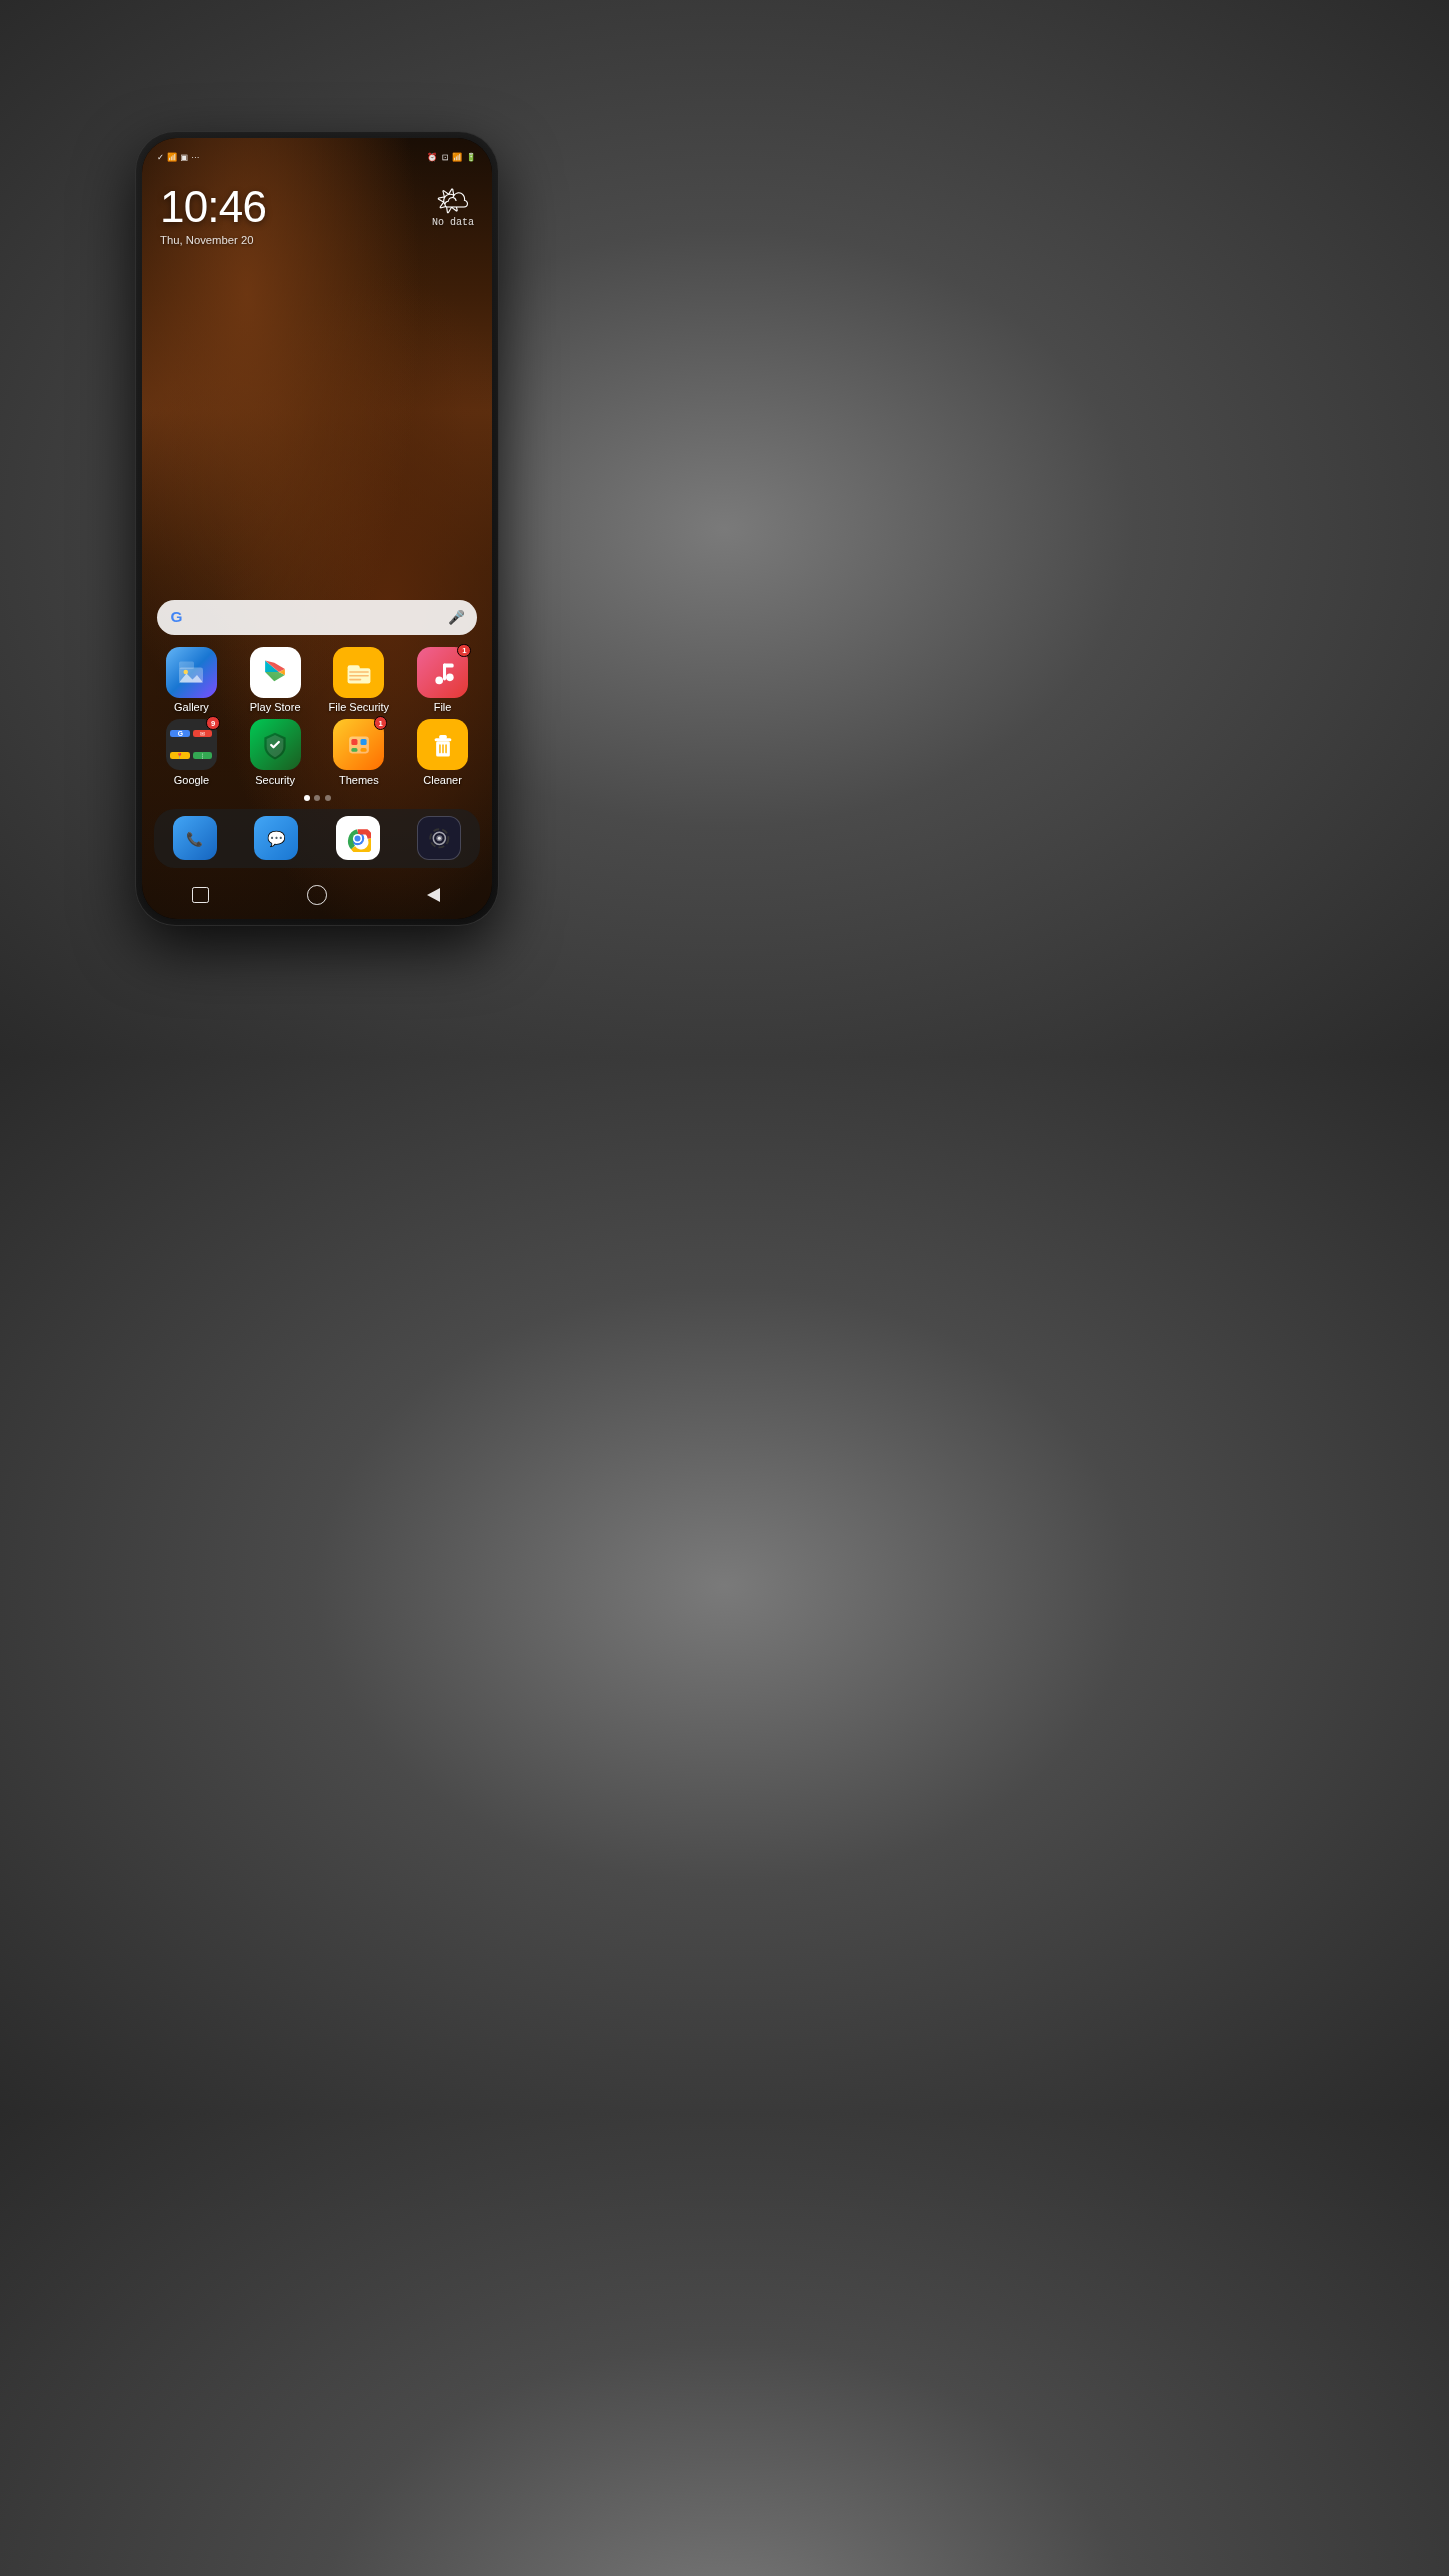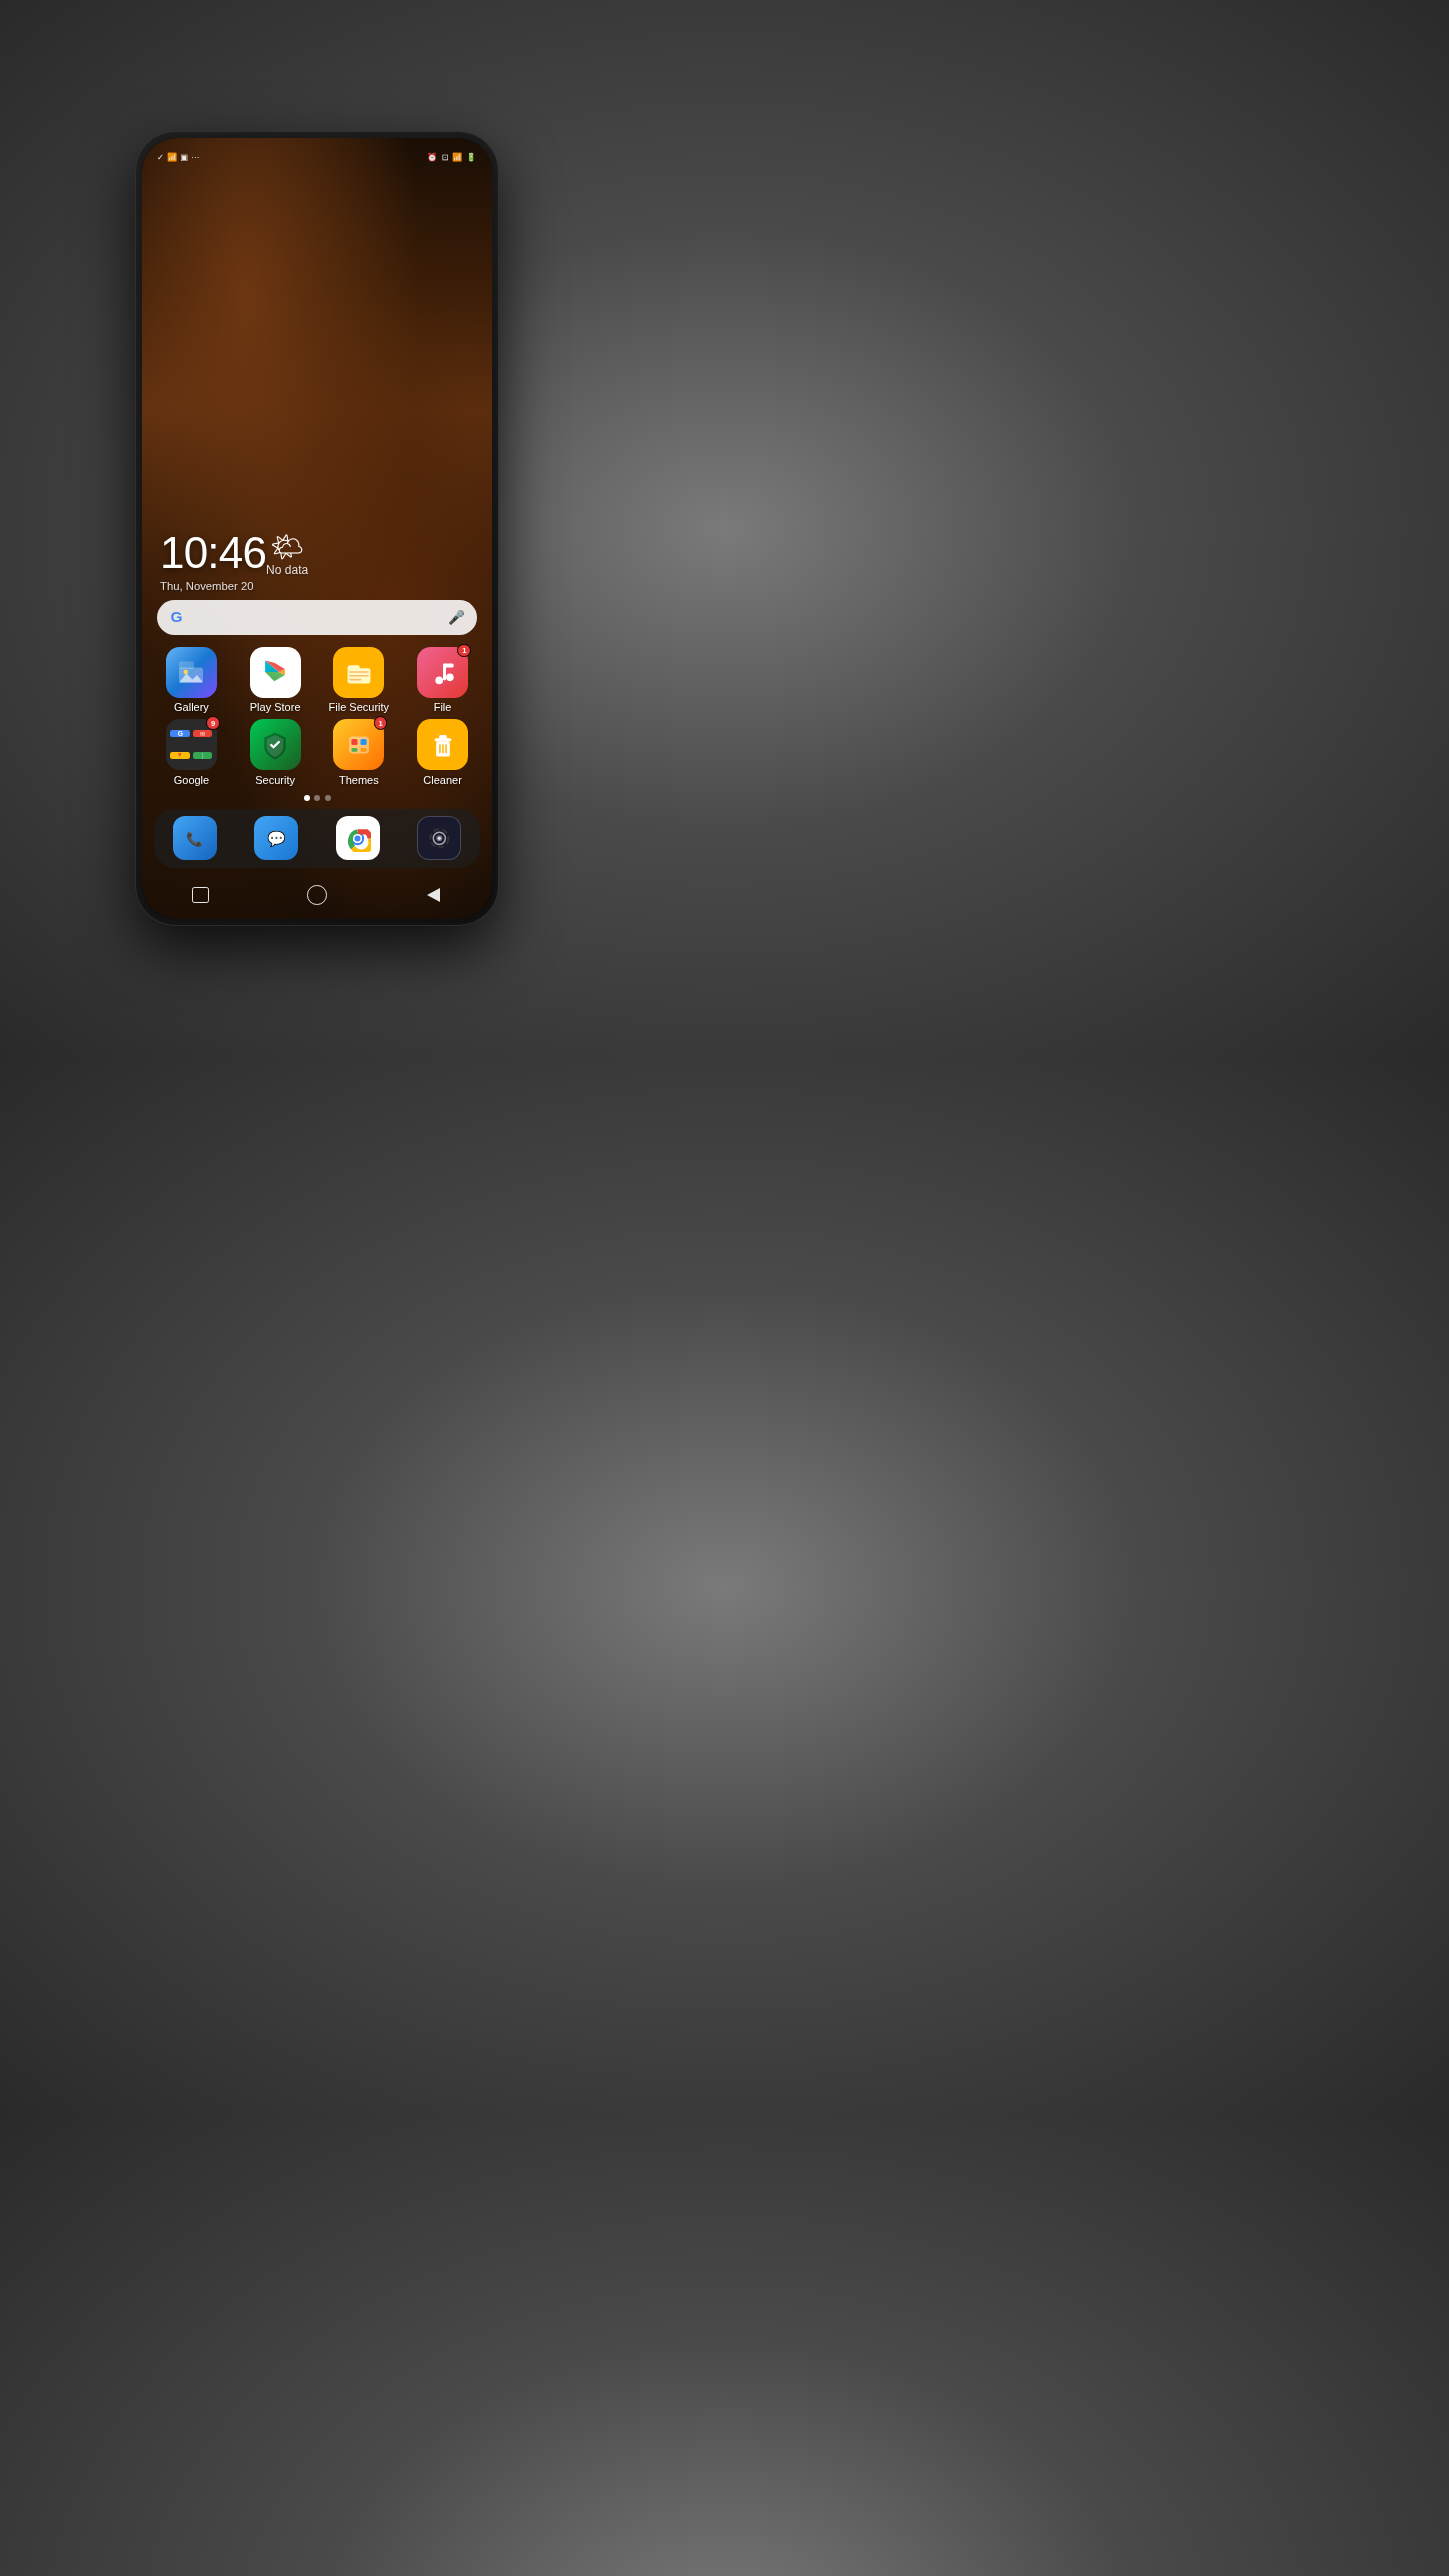--- a/index.html
+++ b/index.html
@@ -85,22 +85,21 @@
       color: white;
       font-size: 8.3px;
       opacity: 0.9;
     }
 
     
     .clock-area {
       padding: 15px 18px 7.6px;
       flex: 1;
       display: flex;
-      flex-direction: row;
-      align-items: flex-end;
+      flex-direction: column;
     }
 
     .clock-row {
       display: flex;
       justify-content: space-between;
       align-items: flex-start;
     }
 
     .clock-time {
       color: white;
@@ -123,23 +122,24 @@
       flex-direction: column;
       align-items: center;
       color: white;
     }
 
     .weather-icon {
       font-size: 27px;
     }
 
     .weather-text {
-      font-size: 12px;
+      font-size: 10px;
       opacity: 0.85;
       text-shadow: 0 0.8px 3px rgba(0,0,0,0.5);
+      font-family: Liberation Mono, monospace;
     }
 
     
     .spacer { flex: 1; }
 
     
     .search-bar {
       margin: 0 15px 12px;
       background: rgba(255,255,255,0.88);
       border-radius: 22.7px;

